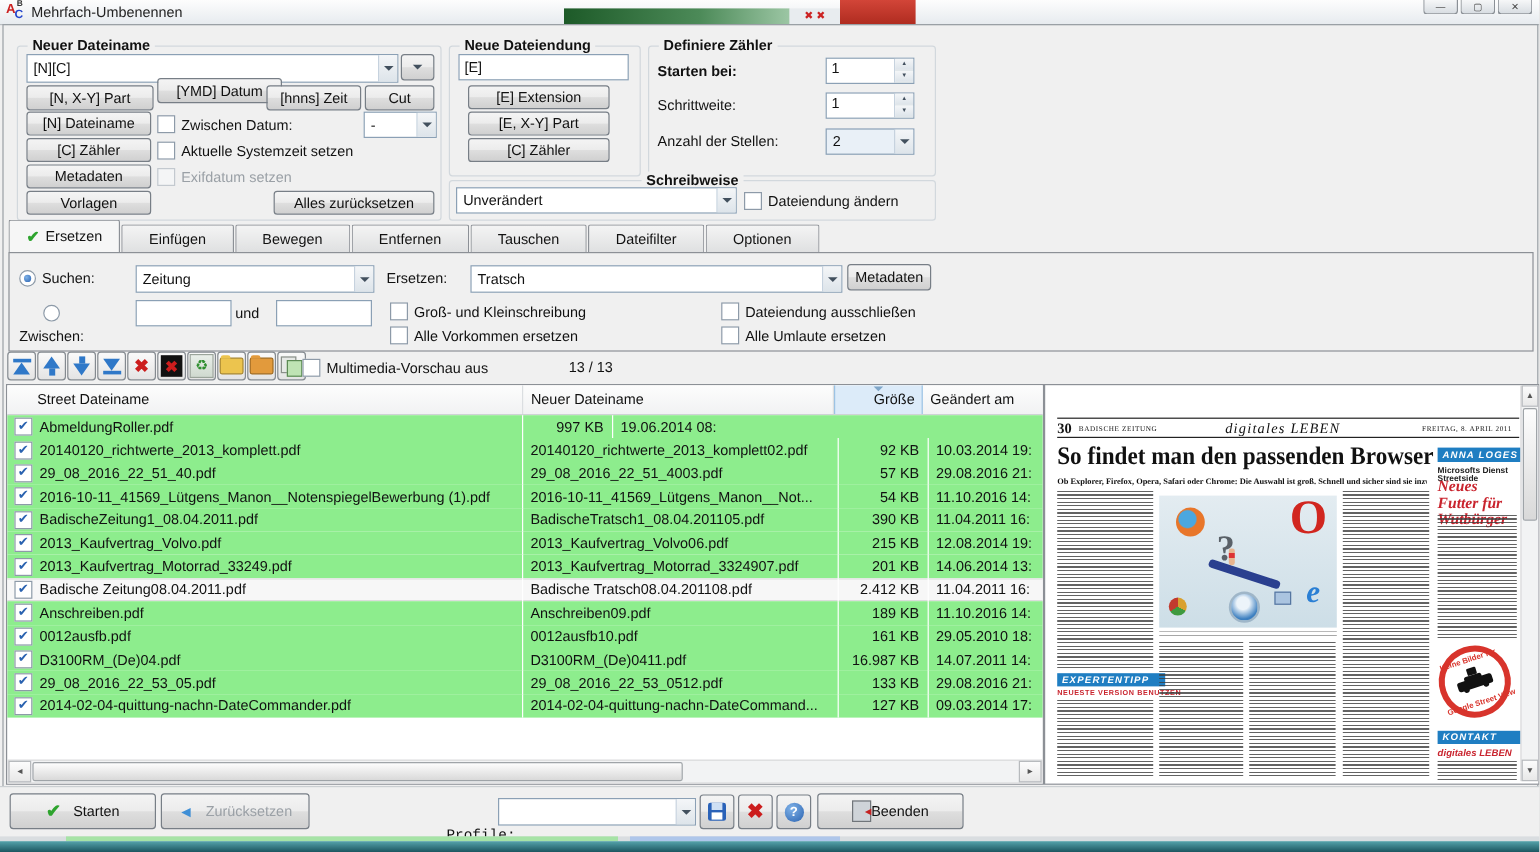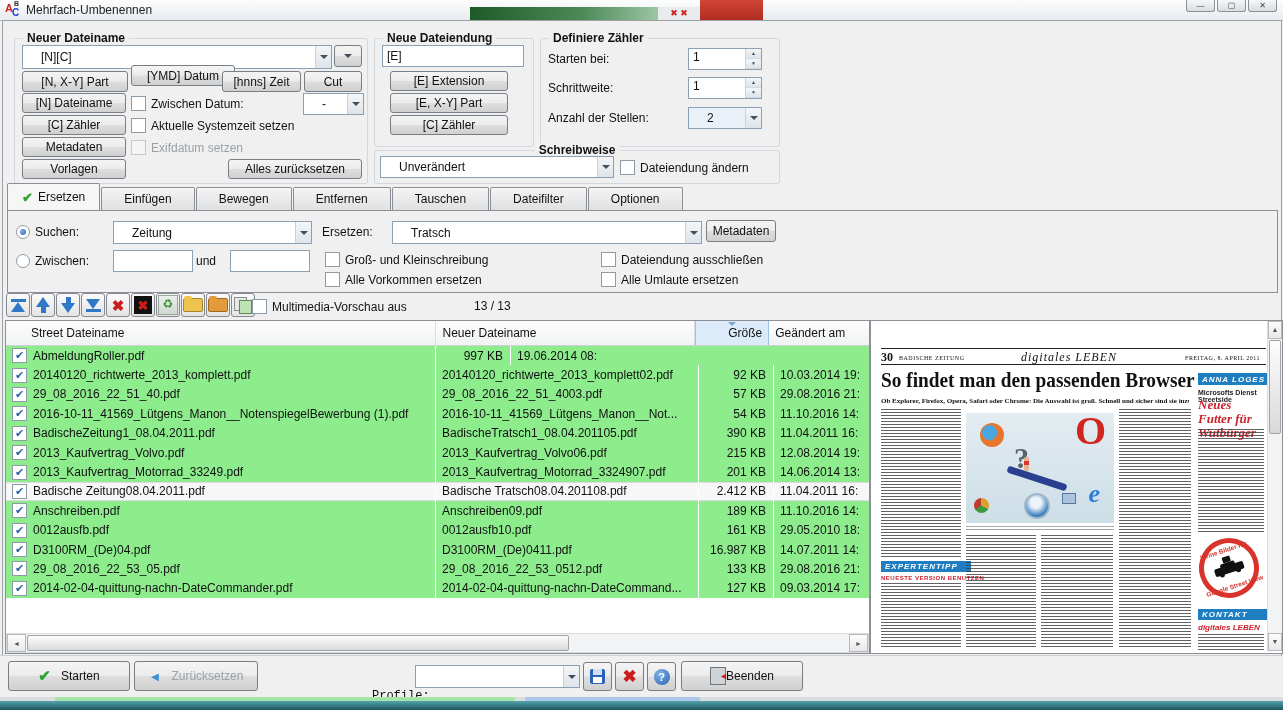--- a/index.html
+++ b/index.html
@@ -23,21 +23,21 @@
   
   .btn{position:absolute;border:1px solid #777e86;border-radius:3px;cursor:default;
        background:linear-gradient(#f4f4f4,#ececec 48%,#dedede 52%,#d0d0d0);
        font-family:"Liberation Sans",sans-serif;font-size:12px;color:#111;
        display:flex;align-items:center;justify-content:center;padding:0;}
   .gb{position:absolute;border:1px solid #d2d8dd;border-radius:3px;}
   .gb-title{position:absolute;top:-8px;left:8px;background:#f0f0f0;padding:0 4px;font-weight:bold;}
   .tin{position:absolute;border:1px solid #8ba0b5;background:#fff;display:flex;align-items:center;
        padding:0 4px;font-size:12px;}
   .combo{position:absolute;border:1px solid #8ba0b5;background:#fff;display:flex;align-items:center;}
-  .combo .val{flex:1;padding:0 18px;white-space:nowrap;overflow:hidden;}
+  .combo .val{flex:1;padding:0 5px;white-space:nowrap;overflow:hidden;}
   .dd{width:15px;align-self:stretch;border-left:1px solid #c6d2de;display:flex;align-items:center;
       justify-content:center;background:linear-gradient(#f4f6f8,#dde4ea);}
   .dd::after{content:"";width:0;height:0;border-left:4px solid transparent;border-right:4px solid transparent;
       border-top:4px solid #42505e;}
   .chk{position:absolute;display:flex;align-items:center;gap:5px;white-space:nowrap;}
   .chk .box{width:13px;height:13px;border:1px solid #8d9aa8;background:#fff;flex:0 0 auto;
       display:flex;align-items:center;justify-content:center;font-size:11px;color:#2a62b0;}
   .chk.dis{color:#9aa0a6;}
   .chk.dis .box{border-color:#c3c9cf;background:#f4f5f6;}
   .radio{position:absolute;display:flex;align-items:center;gap:5px;white-space:nowrap;}
@@ -241,21 +241,21 @@
   <div class="tin" style="left:382px;top:45px;width:132px;height:20px;">
       <span>[E]</span>
     </div>
   <button class="btn" style="left:390px;top:71px;width:118px;height:20px;">[E]   Extension</button>
   <button class="btn" style="left:390px;top:93px;width:118px;height:20px;">[E, X-Y]   Part</button>
   <button class="btn" style="left:390px;top:115px;width:118px;height:20px;">[C]  Zähler</button>
 
   <div class="gb" style="left:540px;top:38px;width:238px;height:107px;">
     <span class="gb-title">Definiere Zähler</span>
   </div>
-  <span class="abs" style="left:548px;top:52px;">Starten bei:</span>
+  <span class="abs" style="left:548px;top:52px;font-weight:bold;">Starten bei:</span>
   <div class="spin" style="left:688px;top:48px;width:72px;height:20px;">
     <span class="val">1</span>
     <span class="sb">
         <span>▲</span>
         <span>▼</span>
       </span>
   </div>
   <span class="abs" style="left:548px;top:81px;">Schrittweite:</span>
   <div class="spin" style="left:688px;top:77px;width:72px;height:20px;">
     <span class="val">1</span>
@@ -316,21 +316,21 @@
     <span class="val">Zeitung</span>
     <span class="dd"></span>
   </div>
   <span class="abs" style="left:322px;top:225px;">Ersetzen:</span>
   <div class="combo" style="left:392px;top:221px;width:308px;height:21px;">
     <span class="val">Tratsch</span>
     <span class="dd"></span>
   </div>
   <button class="btn" style="left:706px;top:220px;width:70px;height:22px;">Metadaten</button>
 
-  <div class="radio" style="left:16px;top:254px;">
+  <div class="radio" style="left:16px;top:254px;flex-direction:column;">
     <span class="dot"></span>
     <span>Zwischen:</span>
   </div>
   <div class="tin" style="left:113px;top:250px;width:70px;height:20px;">
       <span></span>
     </div>
   <span class="abs" style="left:196px;top:254px;">und</span>
   <div class="tin" style="left:230px;top:250px;width:70px;height:20px;">
       <span></span>
     </div>

